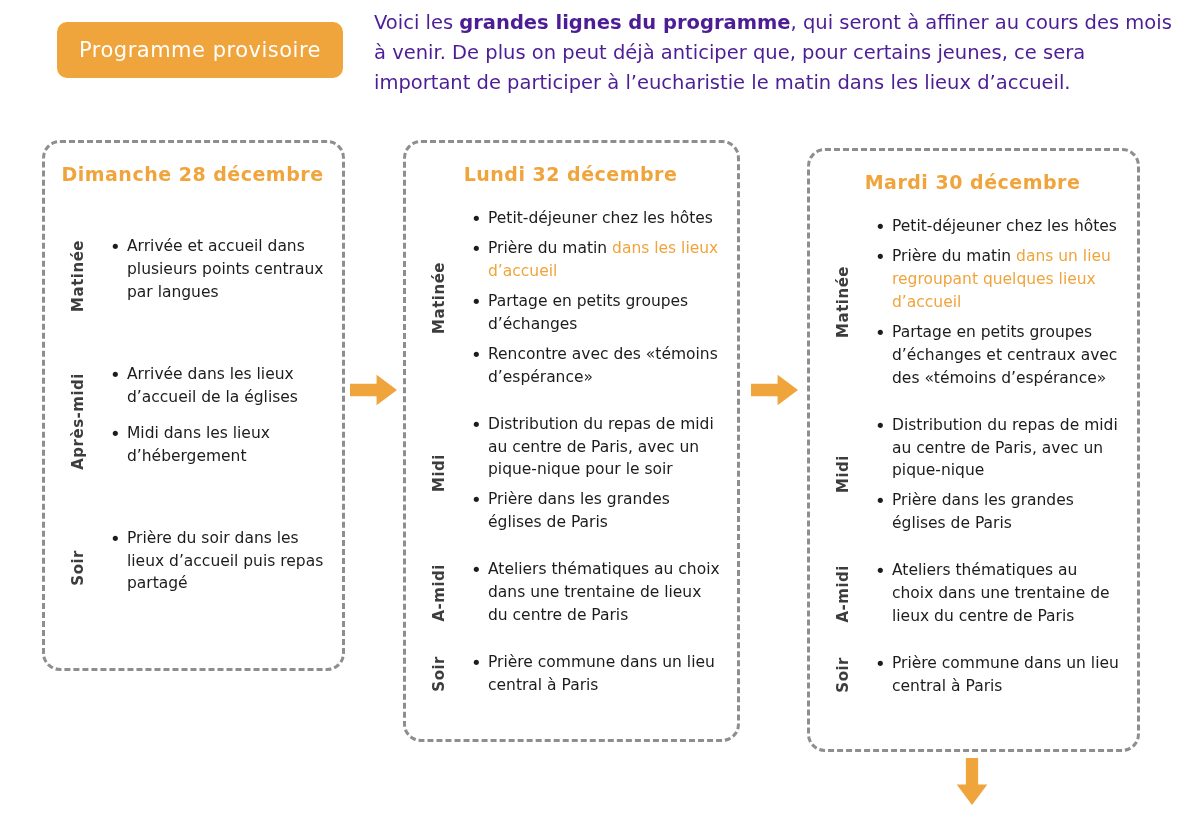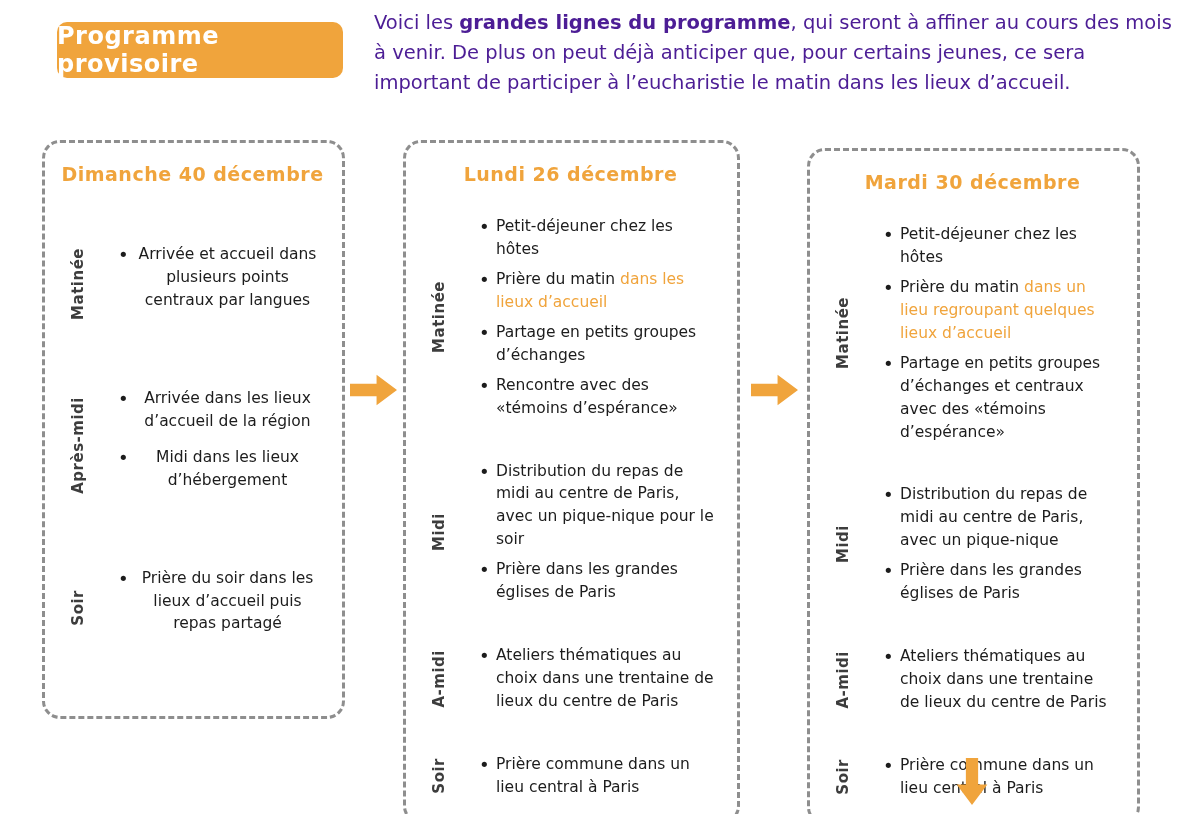--- a/index.html
+++ b/index.html
@@ -23,21 +23,21 @@
   }
   
   .badge{
     position:absolute;
     left:57px; top:22px;
     width:286px; height:56px;
     background:var(--accent);
     color:#ffffff;
     border-radius:10px;
     display:flex; align-items:center; justify-content:center;
-    font-size:24px; font-weight:bold;
+    font-size:21px; font-weight:normal;
     letter-spacing:.5px;
   }
   .intro{
     position:absolute;
     left:374px; top:8px;
     width:812px;
     margin:0;
     font-size:19.5px;
     line-height:1.55;
     color:#4c1d95;
@@ -80,32 +80,32 @@
     writing-mode:vertical-rl;
     transform:rotate(180deg);
     font-weight:bold;
     font-size:15px;
     color:var(--label);
     letter-spacing:.5px;
     white-space:nowrap;
   }
   .bullets{
     flex:1;
-    margin:8px;
+    margin:0;
     padding:0 2px 0 26px;
     list-style:none;
   }
   .bullets li{
     position:relative;
     margin-bottom:7px;
     font-size:15.5px;
     line-height:1.48;
     color:var(--text);
   }
-  #day-0 .bullets li{margin-bottom:13px;text-align:center;}
+  #day-0 .bullets li{margin-bottom:13px;}
   .bullets li:last-child{margin-bottom:0;}
   .bullets li::before{
     content:"\2022";
     position:absolute;
     left:-17px; top:-1px;
     font-size:18px;
     color:var(--text);
   }
   .accent{color:var(--accent);}
   
@@ -119,49 +119,49 @@
 <body>
 
 <div class="page">
 
   <div class="badge">Programme provisoire</div>
 
   <p class="intro"><span>Voici les </span><b>grandes lignes du programme</b><span>, qui seront à affiner au cours des mois à venir. De plus on peut déjà anticiper que, pour certains jeunes, ce sera important de participer à l’eucharistie le matin dans les lieux d’accueil.</span></p>
 
   <div id="columns">
       <section class="day-card" id="day-0">
-        <h2 class="day-title">Dimanche 40 décembre</h2>
+        <h2 class="day-title">Dimanche 28 décembre</h2>
         <div class="section-row">
           <div class="section-label-wrap">
             <span class="section-label">Matinée</span>
           </div>
           <ul class="bullets">
             <li><span>Arrivée et accueil dans plusieurs points centraux par langues</span></li>
           </ul>
         </div>
         <div class="section-row">
           <div class="section-label-wrap">
             <span class="section-label">Après-midi</span>
           </div>
           <ul class="bullets">
-            <li><span>Arrivée dans les lieux d’accueil de la région</span></li>
+            <li><span>Arrivée dans les lieux d’accueil de la églises</span></li>
             <li><span>Midi dans les lieux d’hébergement</span></li>
           </ul>
         </div>
         <div class="section-row">
           <div class="section-label-wrap">
             <span class="section-label">Soir</span>
           </div>
           <ul class="bullets">
             <li><span>Prière du soir dans les lieux d’accueil puis repas partagé</span></li>
           </ul>
         </div>
       </section>
       <section class="day-card" id="day-1">
-        <h2 class="day-title">Lundi 26 décembre</h2>
+        <h2 class="day-title">Lundi 32 décembre</h2>
         <div class="section-row">
           <div class="section-label-wrap">
             <span class="section-label">Matinée</span>
           </div>
           <ul class="bullets">
             <li><span>Petit-déjeuner chez les hôtes</span></li>
             <li><span>Prière du matin </span><span class="accent">dans les lieux d’accueil</span></li>
             <li><span>Partage en petits groupes d’échanges</span></li>
             <li><span>Rencontre avec des «témoins d’espérance»</span></li>
           </ul>

